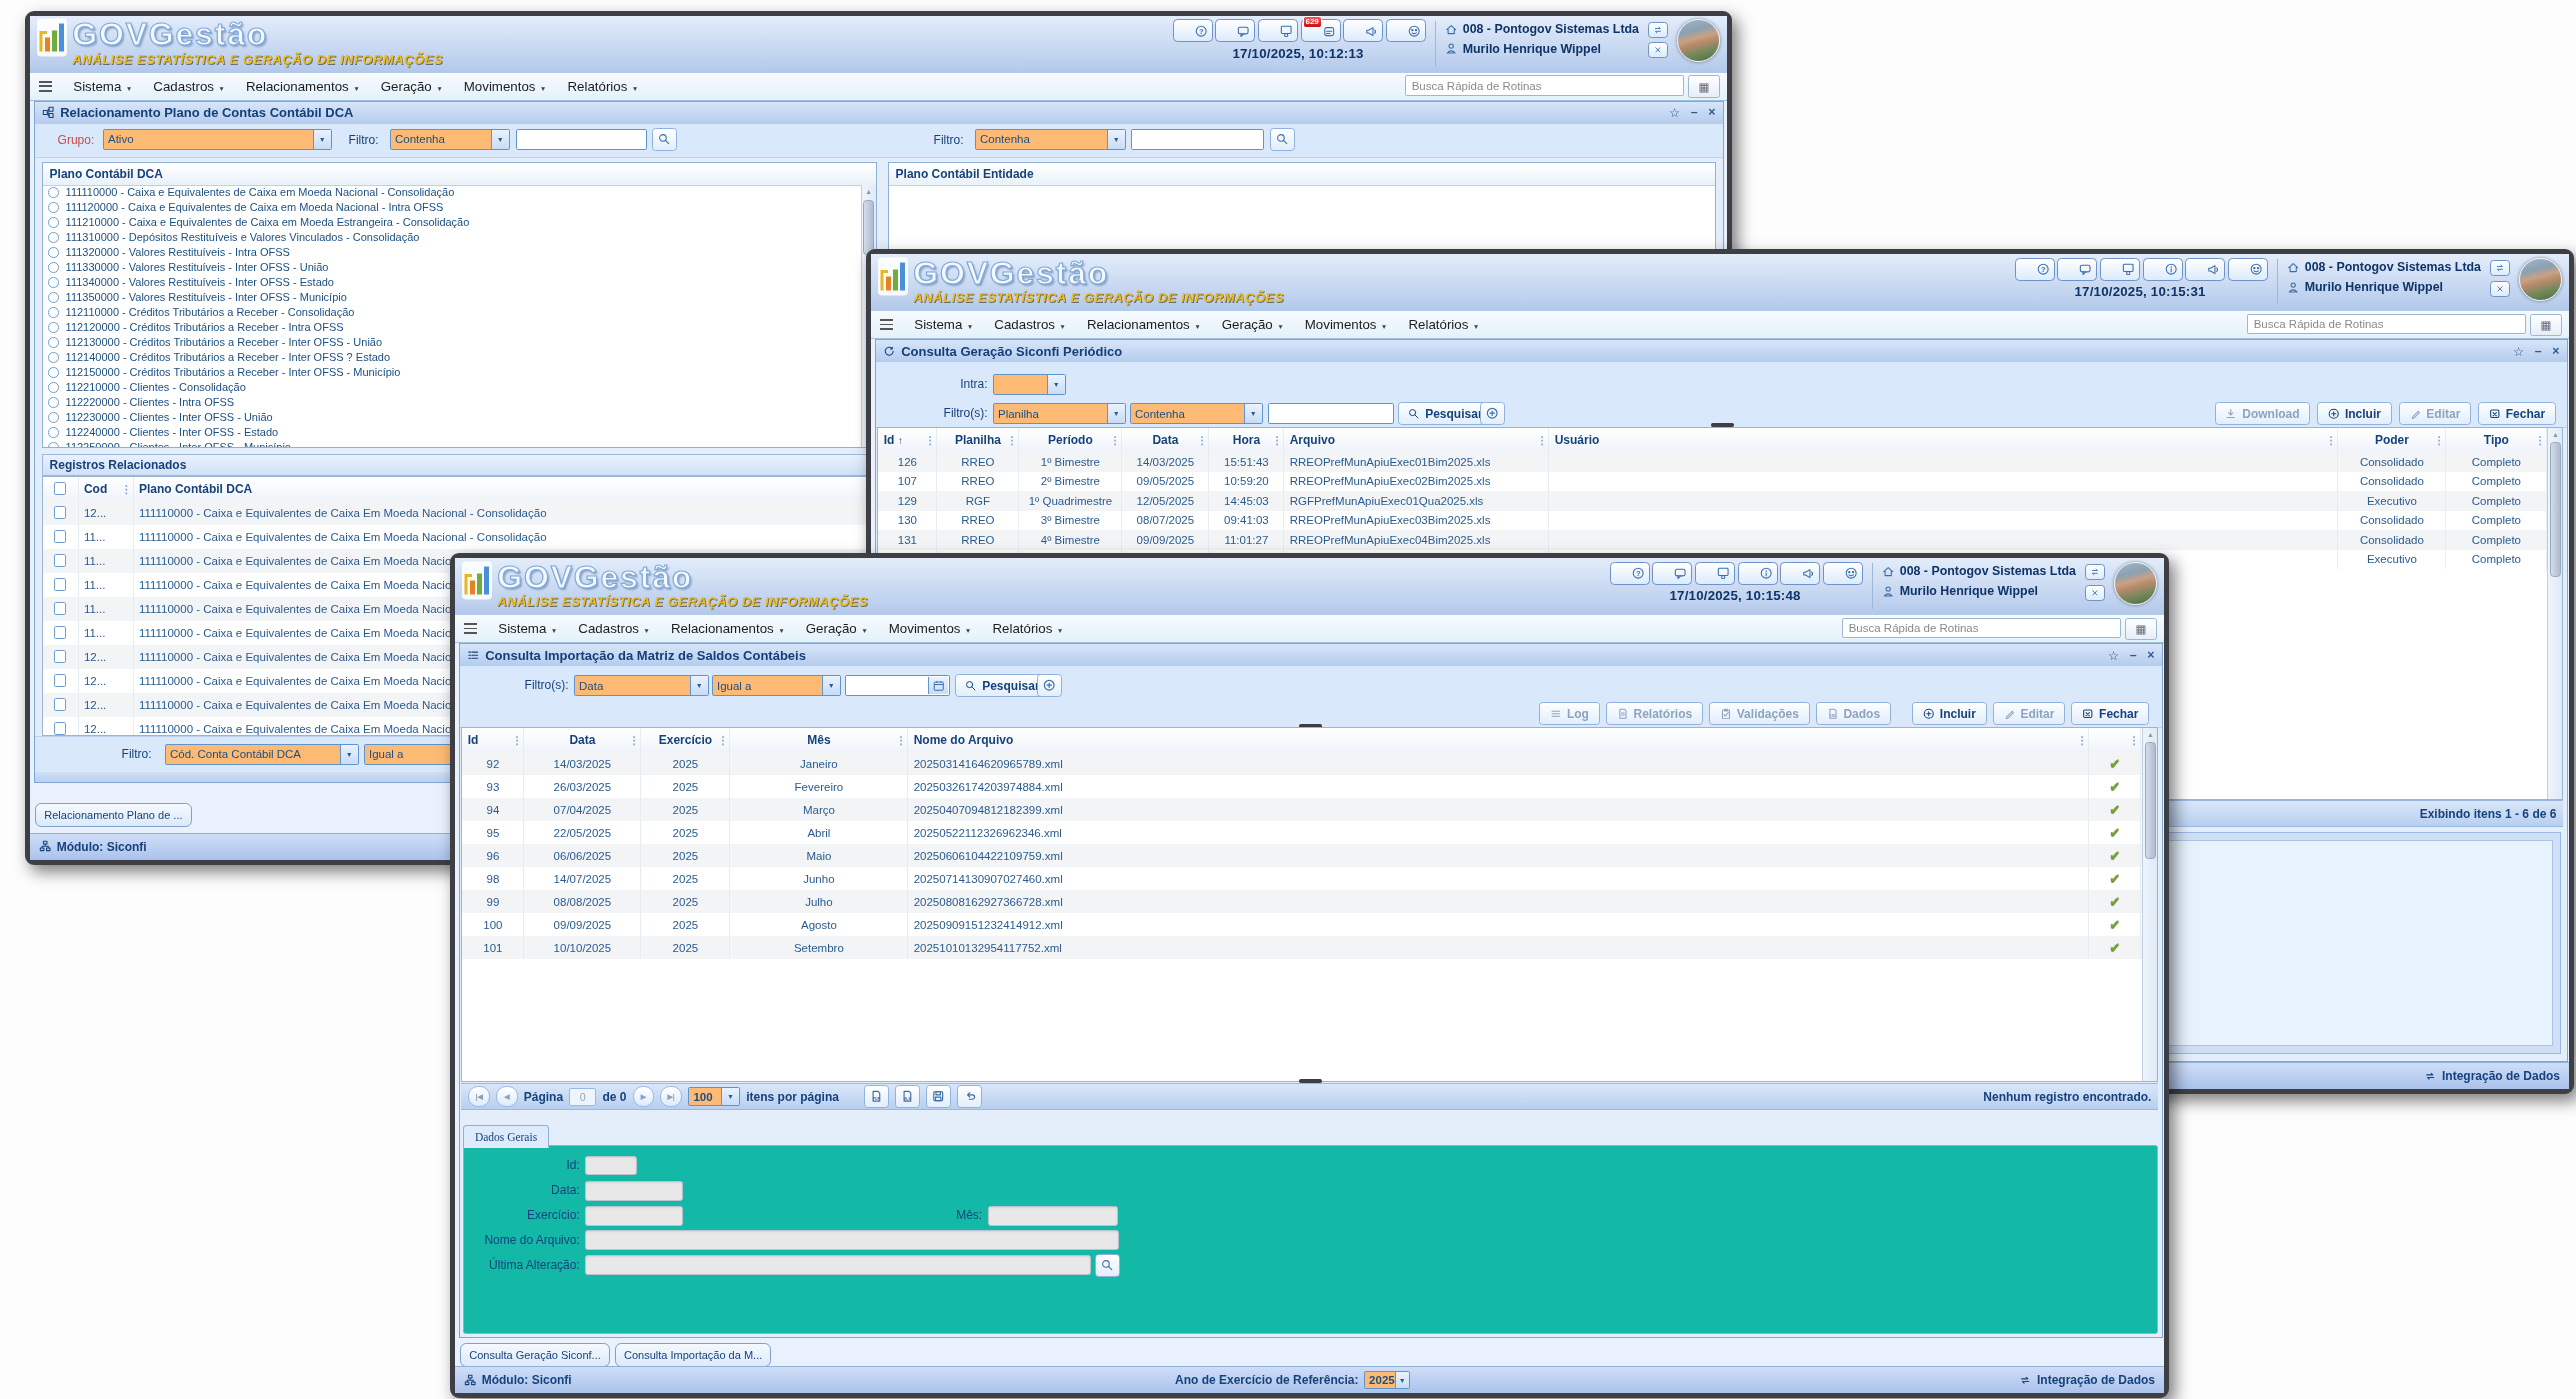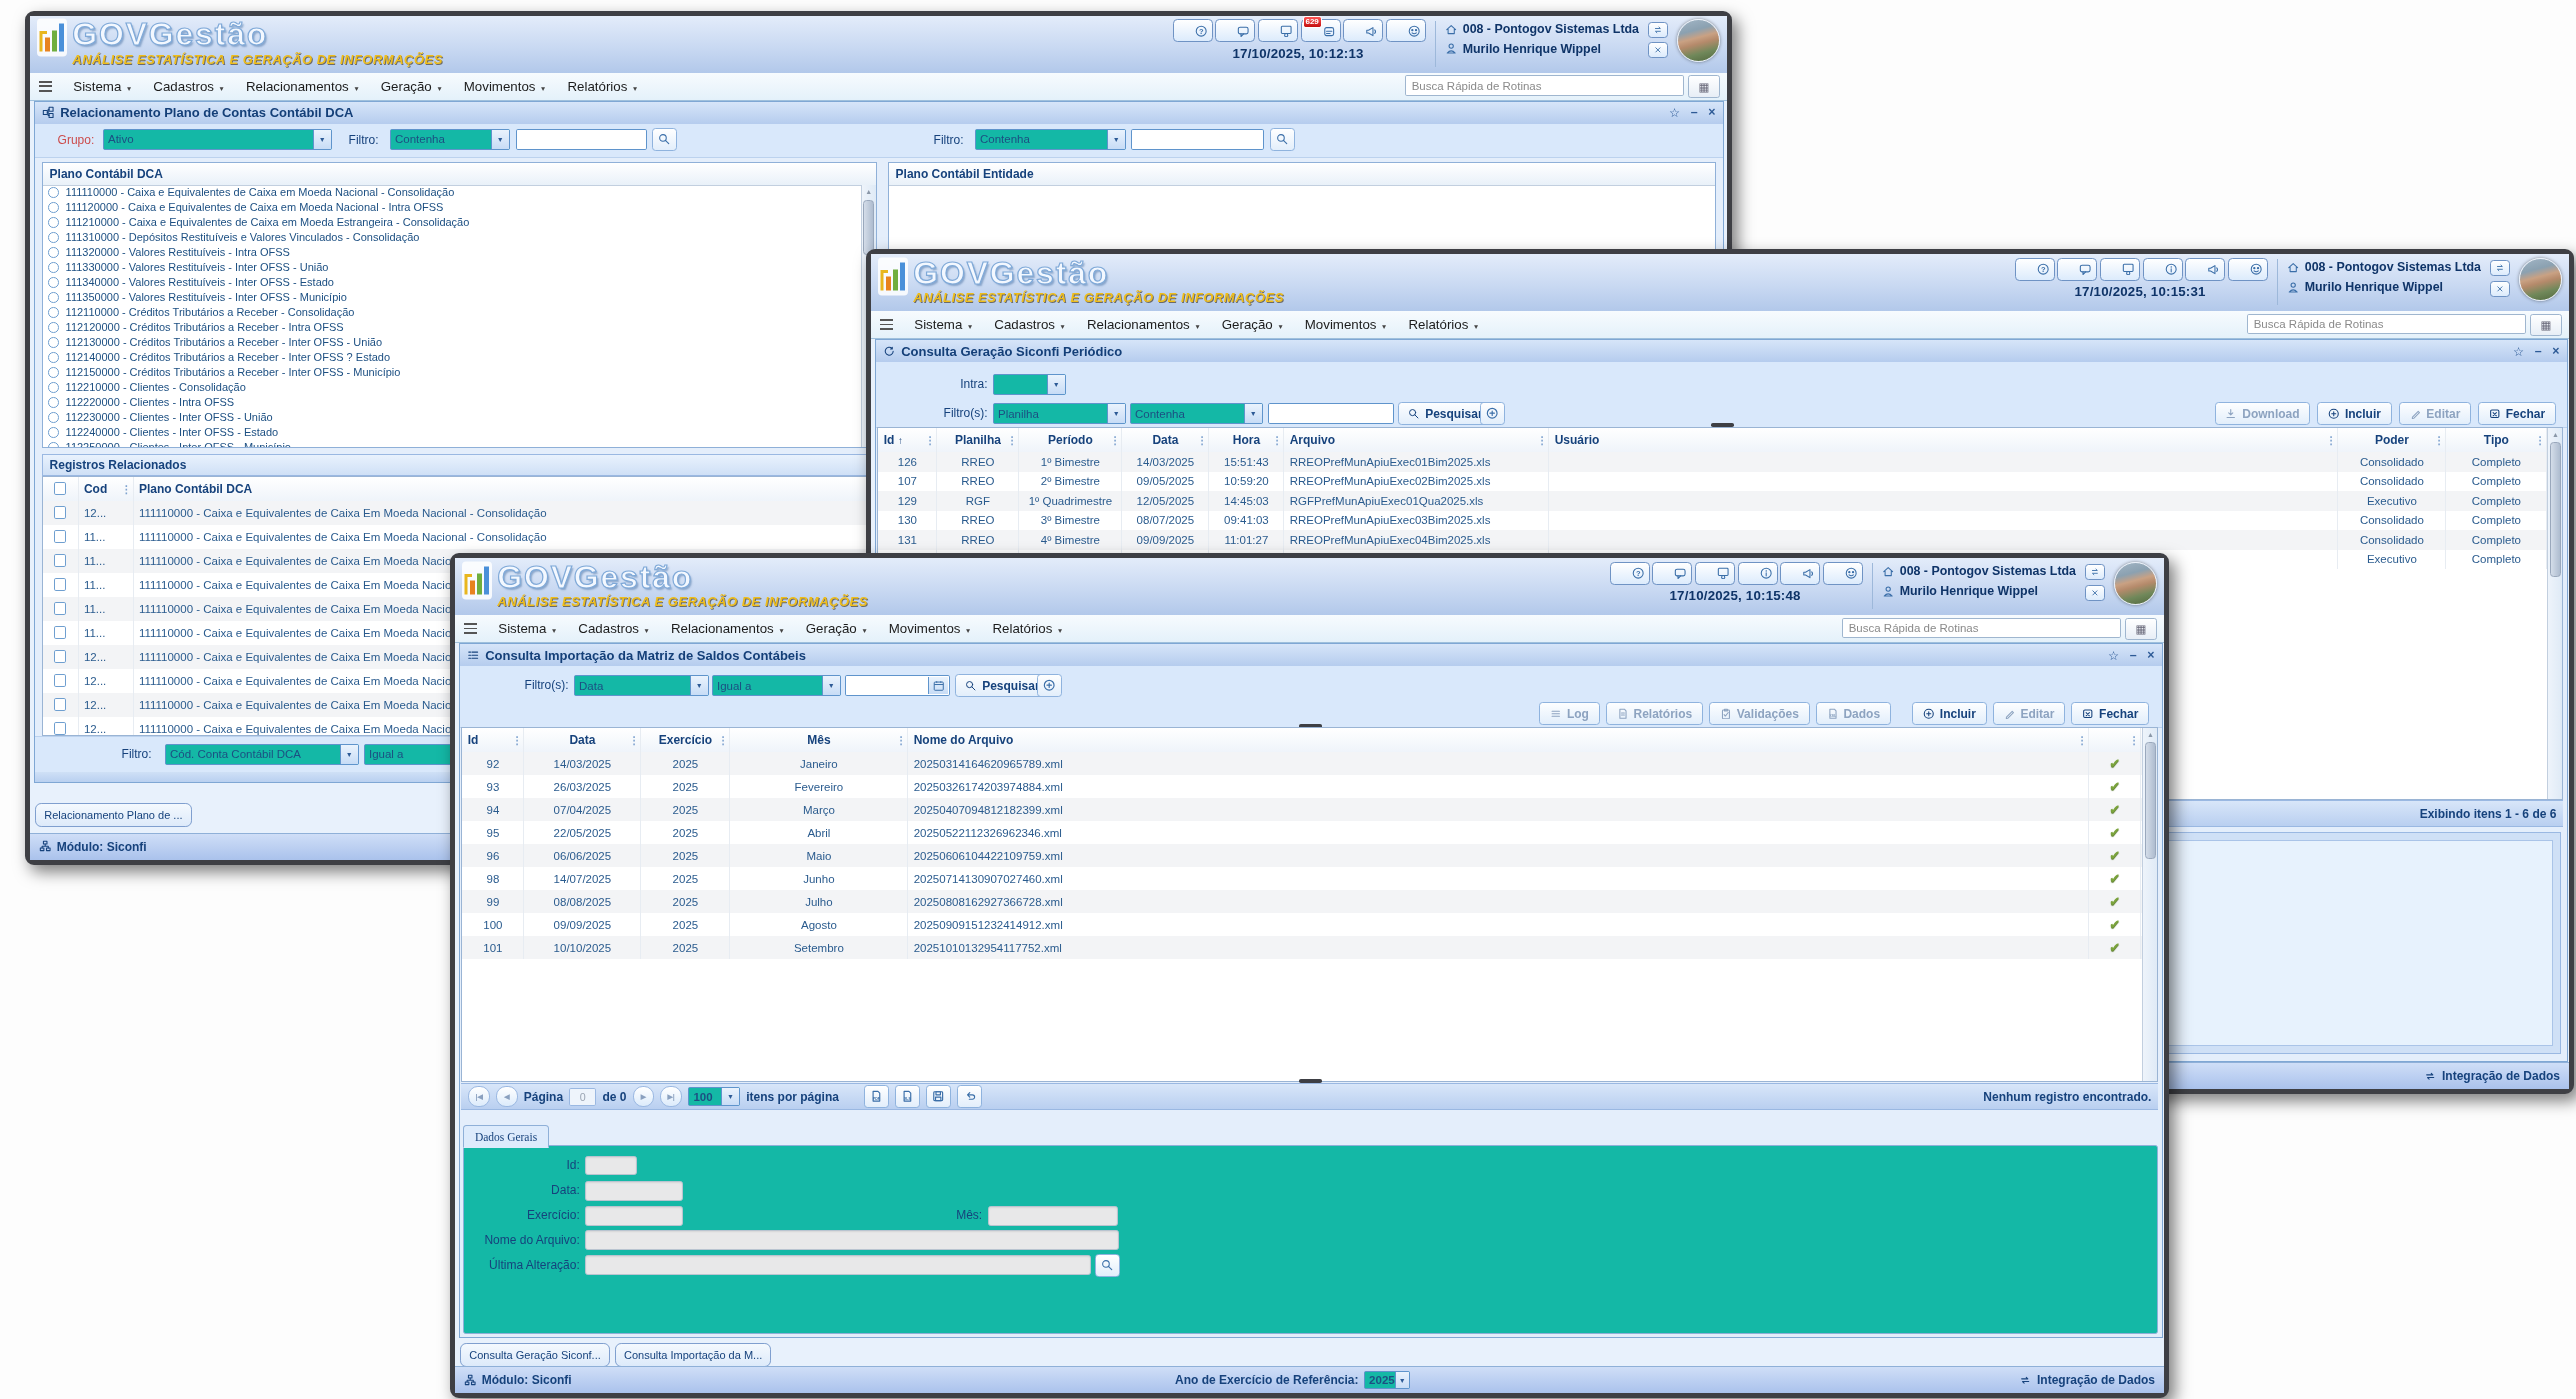--- a/index.html
+++ b/index.html
@@ -41,21 +41,21 @@
   .routine{position:absolute;border:0.9px solid #7fa7d4;background:#e4eefb;overflow:hidden;}
   .tbar{position:absolute;left:0;right:0;top:0;height:22px;background:linear-gradient(#d6e5f9,#b5ccee);border-bottom:0.9px solid #8fb0d8;display:flex;align-items:center;gap:6.2px;padding:0 7px;color:#143f78;font-weight:bold;font-size:13px;}
   .tbar svg{width:12.4px;height:12.4px;fill:none;stroke:#16427c;stroke-width:1.2;stroke-linecap:round;stroke-linejoin:round;}
   .t-icons{margin-left:auto;display:flex;gap:10.7px;color:#2d5a96;font-size:12.4px;font-weight:normal;}
   .ic-star::after{content:"☆";}
   .ic-min::after{content:"–";font-weight:bold;}
   .ic-x::after{content:"×";font-weight:bold;}
   .filterband{position:absolute;left:0;right:0;background:#d9e8fb;border-bottom:0.9px solid #bcd2ee;}
   .flabel{position:absolute;font-size:12px;color:#16427c;}
   .flabel.red{color:#cc4b4b;}
-  .sel{position:absolute;height:21px;background:#14b8a6;border:0.9px solid #5f94cc;border-radius:1.8px;display:flex;align-items:center;font-size:11.5px;color:#1c4f82;padding-left:4.4px;box-sizing:border-box;}
+  .sel{position:absolute;height:21px;background:#fdba74;border:0.9px solid #5f94cc;border-radius:1.8px;display:flex;align-items:center;font-size:11.5px;color:#1c4f82;padding-left:4.4px;box-sizing:border-box;}
   .sel-a{margin-left:auto;width:17px;align-self:stretch;background:linear-gradient(#eaf3fd,#c7dcf6);border-left:0.9px solid #5f94cc;display:flex;align-items:center;justify-content:center;}
   .sel-a::after{content:"▼";font-size:7px;color:#2d5a96;}
   .inp{position:absolute;height:21px;background:#fff;border:0.9px solid #5f94cc;border-radius:1.8px;box-sizing:border-box;}
   .btnsq{height:23px;min-width:25px;border:0.9px solid #8fb3de;border-radius:3.6px;background:linear-gradient(#ffffff,#e2eefb);display:flex;align-items:center;justify-content:center;box-sizing:border-box;}
   .btnsq svg{width:12.4px;height:12.4px;fill:none;stroke:#3a6ea8;stroke-width:1.3;stroke-linecap:round;stroke-linejoin:round;}
   .btn{height:23px;padding:0 9.8px;border:0.9px solid #8fb3de;border-radius:3.6px;background:linear-gradient(#fdfeff,#e2eefb);display:inline-flex;align-items:center;gap:5.3px;font-size:12px;font-weight:bold;color:#16427c;box-sizing:border-box;white-space:nowrap;}
   .btn svg{width:11.5px;height:11.5px;fill:none;stroke:currentColor;stroke-width:1.3;stroke-linecap:round;stroke-linejoin:round;}
   .btn svg text{fill:currentColor;stroke:none;font-size:4px;font-weight:bold;text-anchor:middle;}
   .btn.muted{color:#8da3c0;}
   

